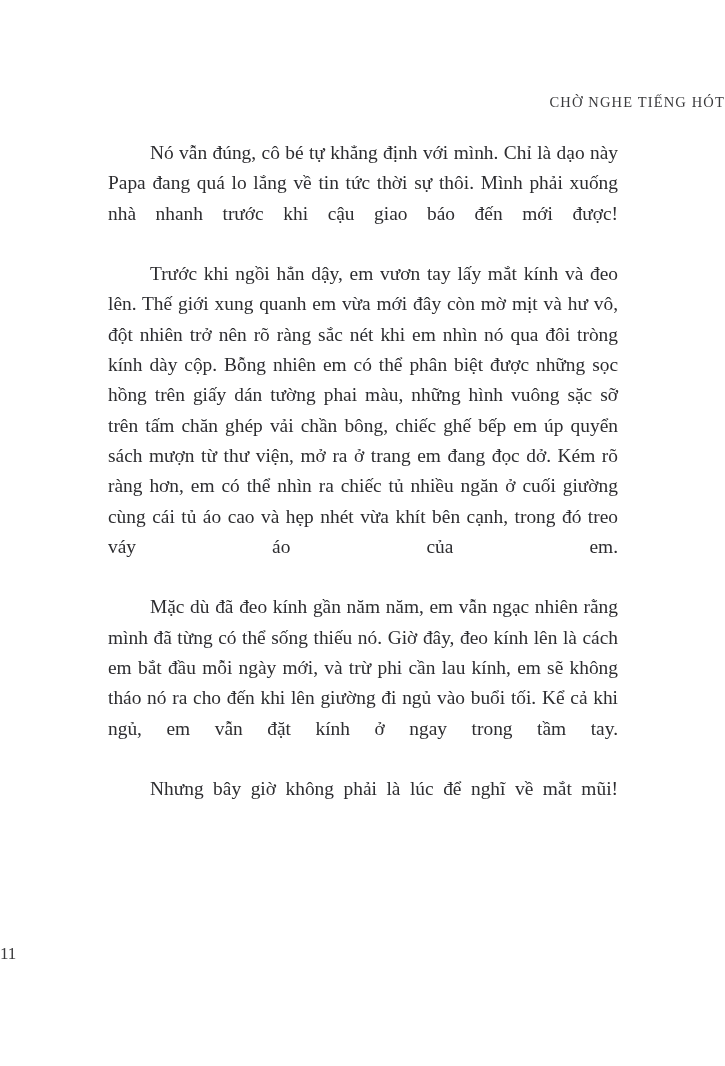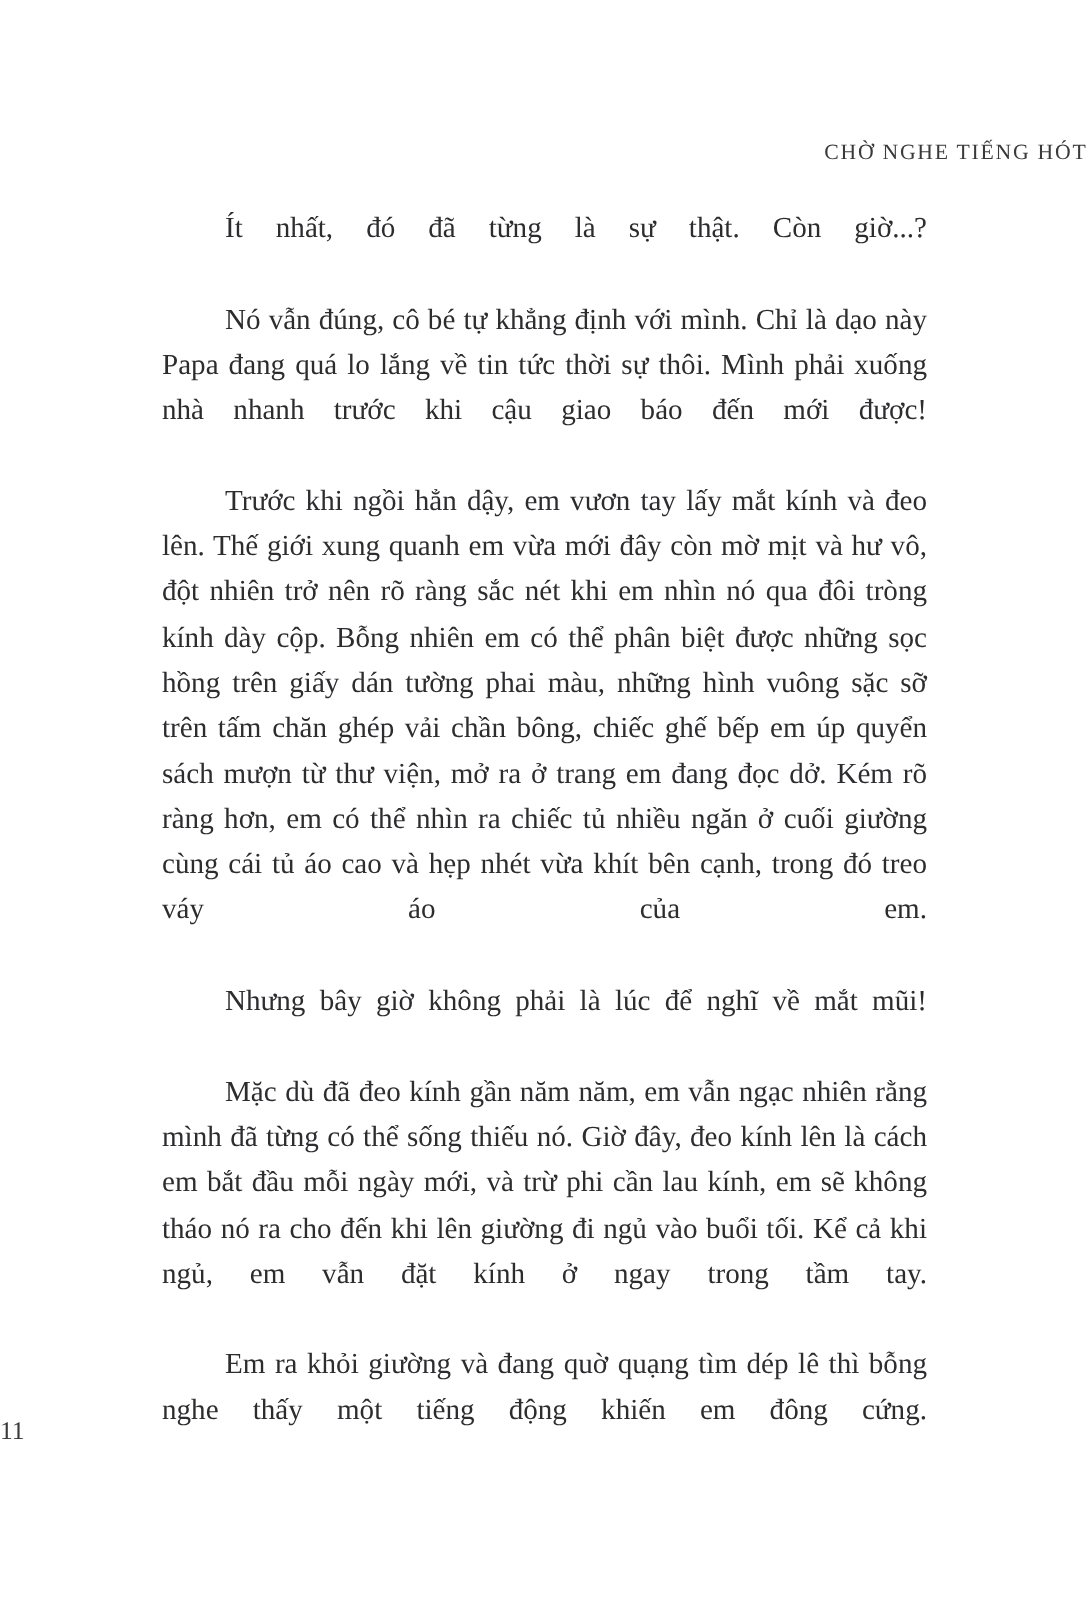--- a/index.html
+++ b/index.html
@@ -75,23 +75,21 @@
   }
 </style>
 </head>
 <body>
 
 <div class="page">
 
   <div class="running-head">CHỜ NGHE TIẾNG HÓT</div>
 
   <div class="text-block">
-    <p class="para">Ít nhất, đó đã từng là sự thật. Còn giờ...?</p>
     <p class="para">Nó vẫn đúng, cô bé tự khẳng định với mình. Chỉ là dạo này Papa đang quá lo lắng về tin tức thời sự thôi. Mình phải xuống nhà nhanh trước khi cậu giao báo đến mới được!</p>
     <p class="para">Trước khi ngồi hẳn dậy, em vươn tay lấy mắt kính và đeo lên. Thế giới xung quanh em vừa mới đây còn mờ mịt và hư vô, đột nhiên trở nên rõ ràng sắc nét khi em nhìn nó qua đôi tròng kính dày cộp. Bỗng nhiên em có thể phân biệt được những sọc hồng trên giấy dán tường phai màu, những hình vuông sặc sỡ trên tấm chăn ghép vải chần bông, chiếc ghế bếp em úp quyển sách mượn từ thư viện, mở ra ở trang em đang đọc dở. Kém rõ ràng hơn, em có thể nhìn ra chiếc tủ nhiều ngăn ở cuối giường cùng cái tủ áo cao và hẹp nhét vừa khít bên cạnh, trong đó treo váy áo của em.</p>
+    <p class="para">Mặc dù đã đeo kính gần năm năm, em vẫn ngạc nhiên rằng mình đã từng có thể sống thiếu nó. Giờ đây, đeo kính lên là cách em bắt đầu mỗi ngày mới, và trừ phi cần lau kính, em sẽ không tháo nó ra cho đến khi lên giường đi ngủ vào buổi tối. Kể cả khi ngủ, em vẫn đặt kính ở ngay trong tầm tay.</p>
     <p class="para">Nhưng bây giờ không phải là lúc để nghĩ về mắt mũi!</p>
-    <p class="para">Mặc dù đã đeo kính gần năm năm, em vẫn ngạc nhiên rằng mình đã từng có thể sống thiếu nó. Giờ đây, đeo kính lên là cách em bắt đầu mỗi ngày mới, và trừ phi cần lau kính, em sẽ không tháo nó ra cho đến khi lên giường đi ngủ vào buổi tối. Kể cả khi ngủ, em vẫn đặt kính ở ngay trong tầm tay.</p>
-    <p class="para">Em ra khỏi giường và đang quờ quạng tìm dép lê thì bỗng nghe thấy một tiếng động khiến em đông cứng.</p>
   </div>
 
   <div class="folio">11</div>
 
 </div>
 
 </body></html>

